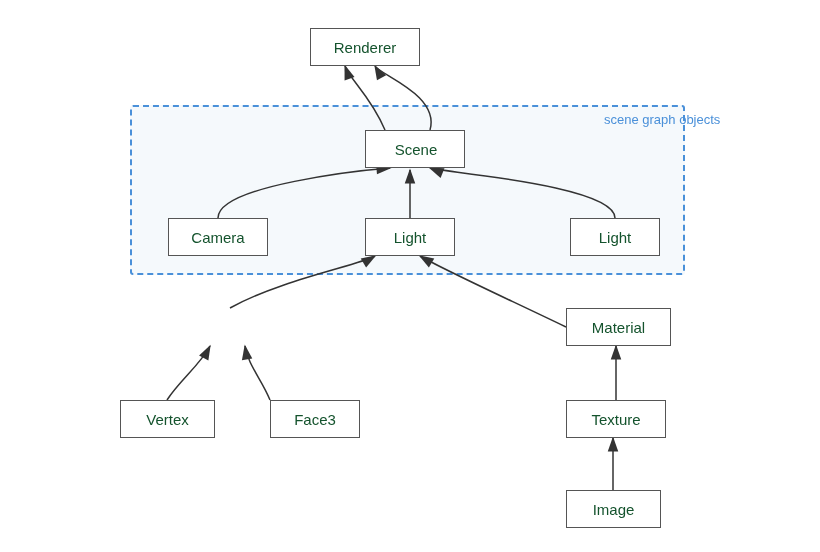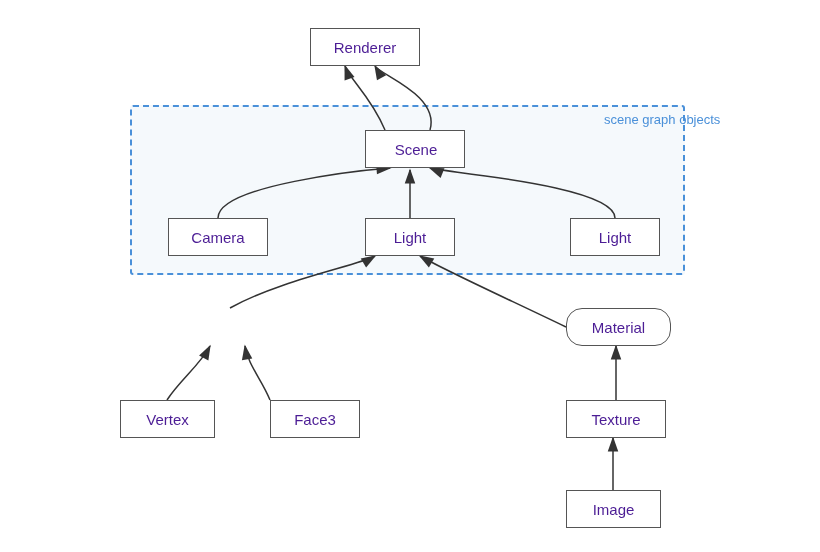--- a/index.html
+++ b/index.html
@@ -17,21 +17,21 @@
       height: 552px;
       position: relative;
     }
 
     .node {
       position: absolute;
       border: 1.5px solid #555;
       background: #fff;
       padding: 6px 16px;
       font-size: 15px;
-      color: #4c1d95;
+      color: #14532d;
       text-align: center;
       white-space: nowrap;
       z-index: 2;
     }
 
     .scene-graph-box {
       position: absolute;
       border: 2px dashed #4a90d9;
       background: rgba(200, 220, 240, 0.18);
       z-index: 1;
@@ -102,21 +102,21 @@
 
   <div class="node" style="left:365px; top:130px; width:100px; height:38px; line-height:26px;padding-left:18px;">Scene</div>
 
   <div class="node" style="left:168px; top:218px; width:100px; height:38px; line-height:26px;">Camera</div>
 
   <div class="node" style="left:365px; top:218px; width:90px; height:38px; line-height:26px;">Light</div>
 
   <div class="node" style="left:570px; top:218px; width:90px; height:38px; line-height:26px;">Light</div>
 
 
-  <div class="node" style="left:566px; top:308px; width:105px; height:38px; line-height:26px;border-radius:16px;">Material</div>
+  <div class="node" style="left:566px; top:308px; width:105px; height:38px; line-height:26px;">Material</div>
 
   <div class="node" style="left:120px; top:400px; width:95px; height:38px; line-height:26px;">Vertex</div>
 
   <div class="node" style="left:270px; top:400px; width:90px; height:38px; line-height:26px;">Face3</div>
 
   <div class="node" style="left:566px; top:400px; width:100px; height:38px; line-height:26px;">Texture</div>
 
   <div class="node" style="left:566px; top:490px; width:95px; height:38px; line-height:26px;">Image</div>
 
 </div>

